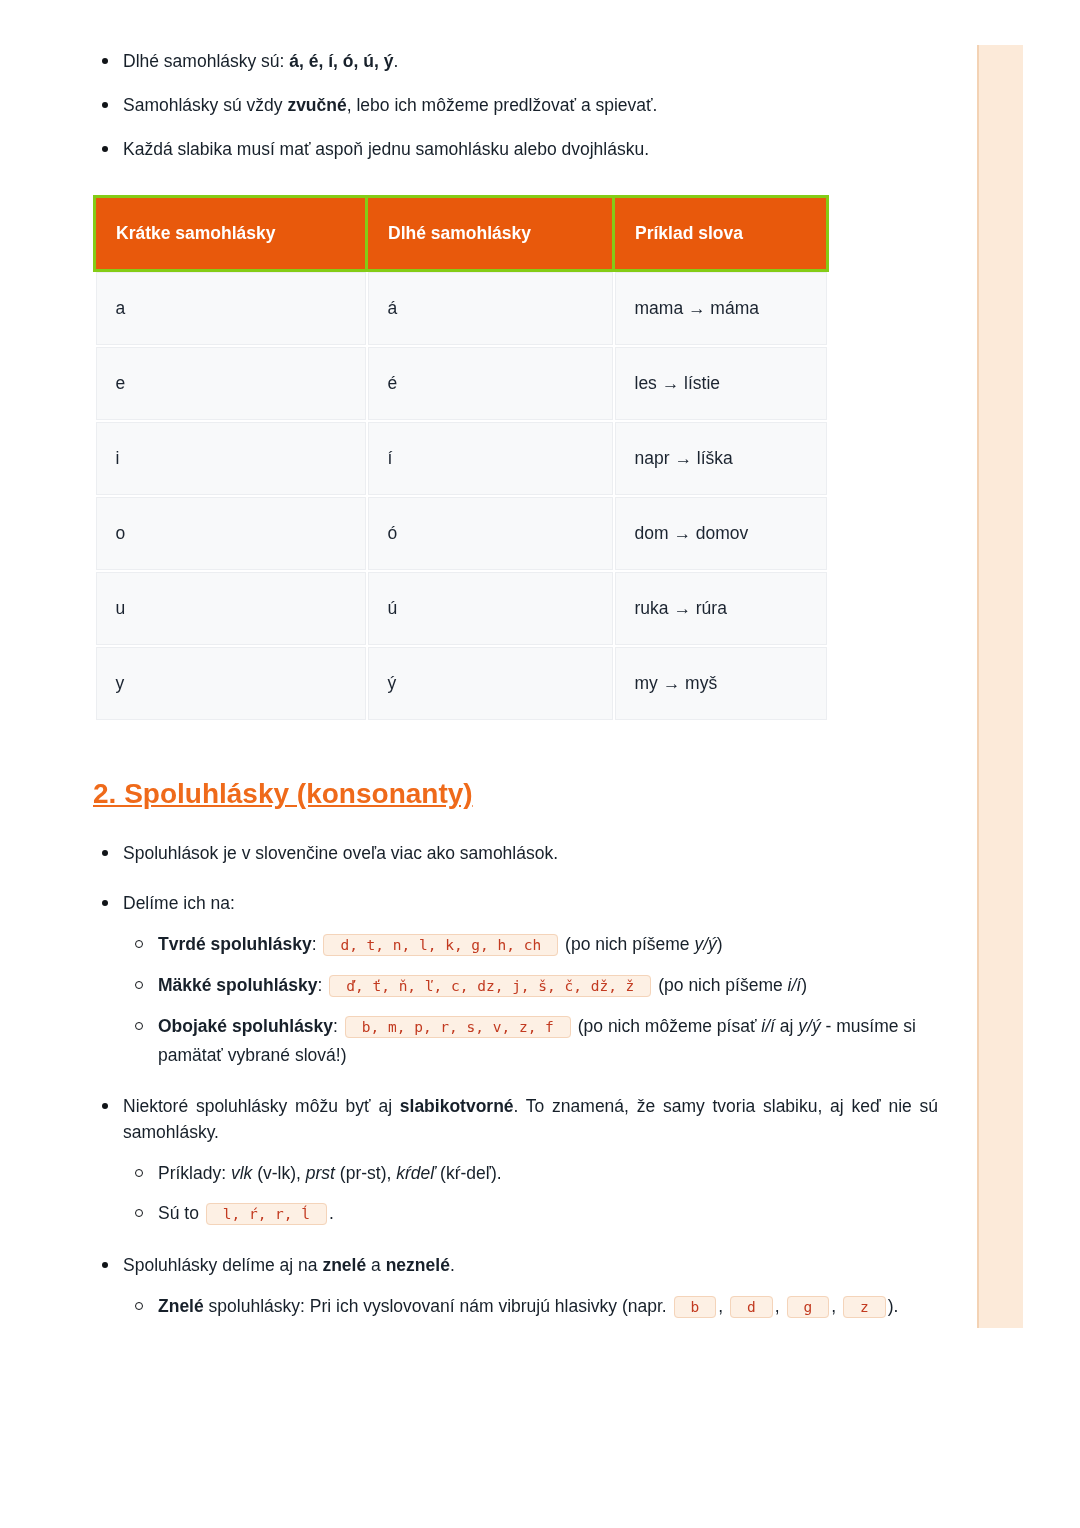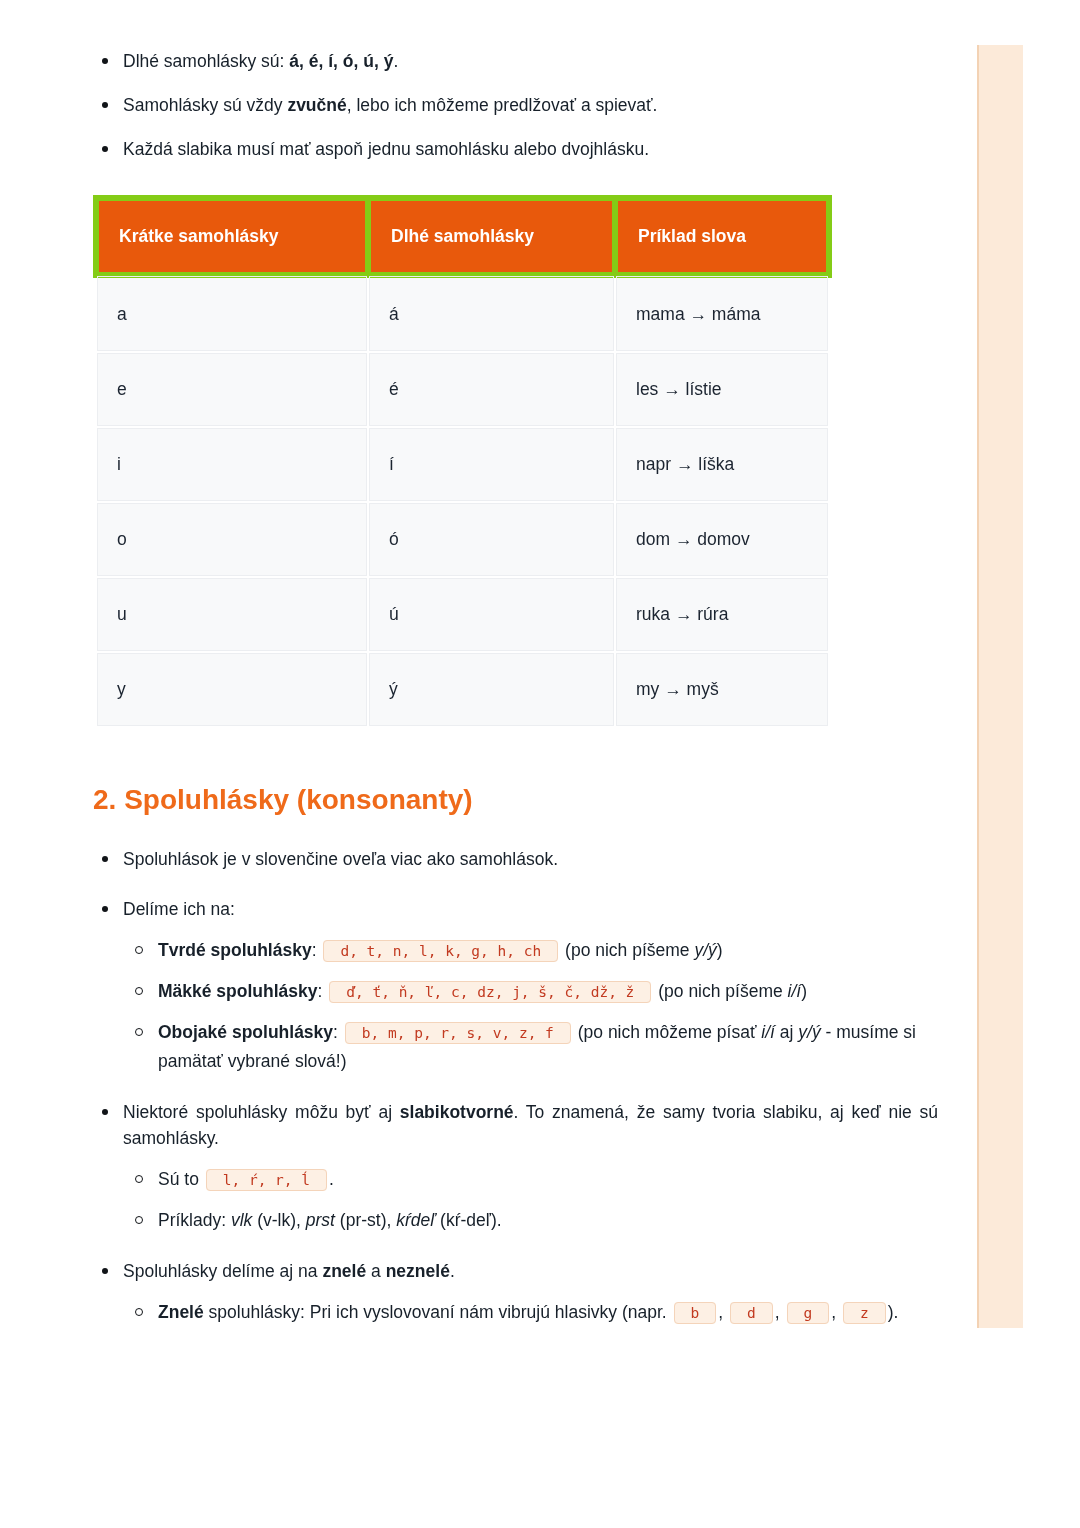--- a/index.html
+++ b/index.html
@@ -100,21 +100,21 @@
     width: 733px;
     table-layout: fixed;
   }
   table.vowels th {
     background: #e8590c;
     color: #ffffff;
     font-weight: 700;
     font-size: 17.5px;
     text-align: left;
     padding: 25px 20px;
-    border: 6px solid #84cc16;
+    border: 3px solid #84cc16;
   }
   table.vowels td {
     background: #f8f9fa;
     font-size: 17.5px;
     color: #1b2430;
     text-align: left;
     padding: 26px 20px;
     border: 2px solid #ffffff;
     outline: 1px solid #eceef1;
     outline-offset: -2px;
@@ -122,20 +122,21 @@
   .col-1 { width: 272px; }
   .col-2 { width: 247px; }
   .col-3 { width: 214px; }
 
   h2.section-title {
     margin-top: 56px;
     margin-bottom: 30px;
     font-size: 28px;
     font-weight: 700;
     color: #ef6a1a;
+    text-decoration: underline;
   }
 
   .footer {
     position: absolute;
     top: 1440px;
     right: 67px;
     font-size: 13px;
     color: #15803d;
     z-index: 2;
   }
@@ -205,22 +206,22 @@
     <h2 class="section-title">2. Spoluhlásky (konsonanty)</h2>
 
     <ul class="blist cons">
         <li><span class="seg-plain">Spoluhlások je v slovenčine oveľa viac ako samohlások.</span></li>
         <li><span class="seg-plain">Delíme ich na:</span><ul class="sub">
             <li><span class="seg-bold">Tvrdé spoluhlásky</span><span class="seg-plain">: </span><span class="seg-code">d, t, n, l, k, g, h, ch</span><span class="seg-plain"> (po nich píšeme </span><span class="seg-italic">y/ý</span><span class="seg-plain">)</span></li>
             <li><span class="seg-bold">Mäkké spoluhlásky</span><span class="seg-plain">: </span><span class="seg-code">ď, ť, ň, ľ, c, dz, j, š, č, dž, ž</span><span class="seg-plain"> (po nich píšeme </span><span class="seg-italic">i/í</span><span class="seg-plain">)</span></li>
             <li><span class="seg-bold">Obojaké spoluhlásky</span><span class="seg-plain">: </span><span class="seg-code">b, m, p, r, s, v, z, f</span><span class="seg-plain"> (po nich môžeme písať </span><span class="seg-italic">i/í</span><span class="seg-plain"> aj </span><span class="seg-italic">y/ý</span><span class="seg-plain"> - musíme si pamätať vybrané slová!)</span></li>
           </ul></li>
         <li class="justify"><span class="seg-plain">Niektoré spoluhlásky môžu byť aj </span><span class="seg-bold">slabikotvorné</span><span class="seg-plain">. To znamená, že samy tvoria slabiku, aj keď nie sú samohlásky.</span><ul class="sub">
+            <li><span class="seg-plain">Príklady: </span><span class="seg-italic">vlk</span><span class="seg-plain"> (v-lk), </span><span class="seg-italic">prst</span><span class="seg-plain"> (pr-st), </span><span class="seg-italic">kŕdeľ</span><span class="seg-plain"> (kŕ-deľ).</span></li>
             <li><span class="seg-plain">Sú to </span><span class="seg-code">l, ŕ, r, ĺ</span><span class="seg-plain">.</span></li>
-            <li><span class="seg-plain">Príklady: </span><span class="seg-italic">vlk</span><span class="seg-plain"> (v-lk), </span><span class="seg-italic">prst</span><span class="seg-plain"> (pr-st), </span><span class="seg-italic">kŕdeľ</span><span class="seg-plain"> (kŕ-deľ).</span></li>
           </ul></li>
         <li><span class="seg-plain">Spoluhlásky delíme aj na </span><span class="seg-bold">znelé</span><span class="seg-plain"> a </span><span class="seg-bold">neznelé</span><span class="seg-plain">.</span><ul class="sub">
             <li><span class="seg-bold">Znelé</span><span class="seg-plain"> spoluhlásky: Pri ich vyslovovaní nám vibrujú hlasivky (napr. </span><span class="seg-code">b</span><span class="seg-plain">, </span><span class="seg-code">d</span><span class="seg-plain">, </span><span class="seg-code">g</span><span class="seg-plain">, </span><span class="seg-code">z</span><span class="seg-plain">).</span></li>
           </ul></li>
       </ul>
 
   </div>
 
   <div class="footer">(c) Knowunity 2025</div>
 

